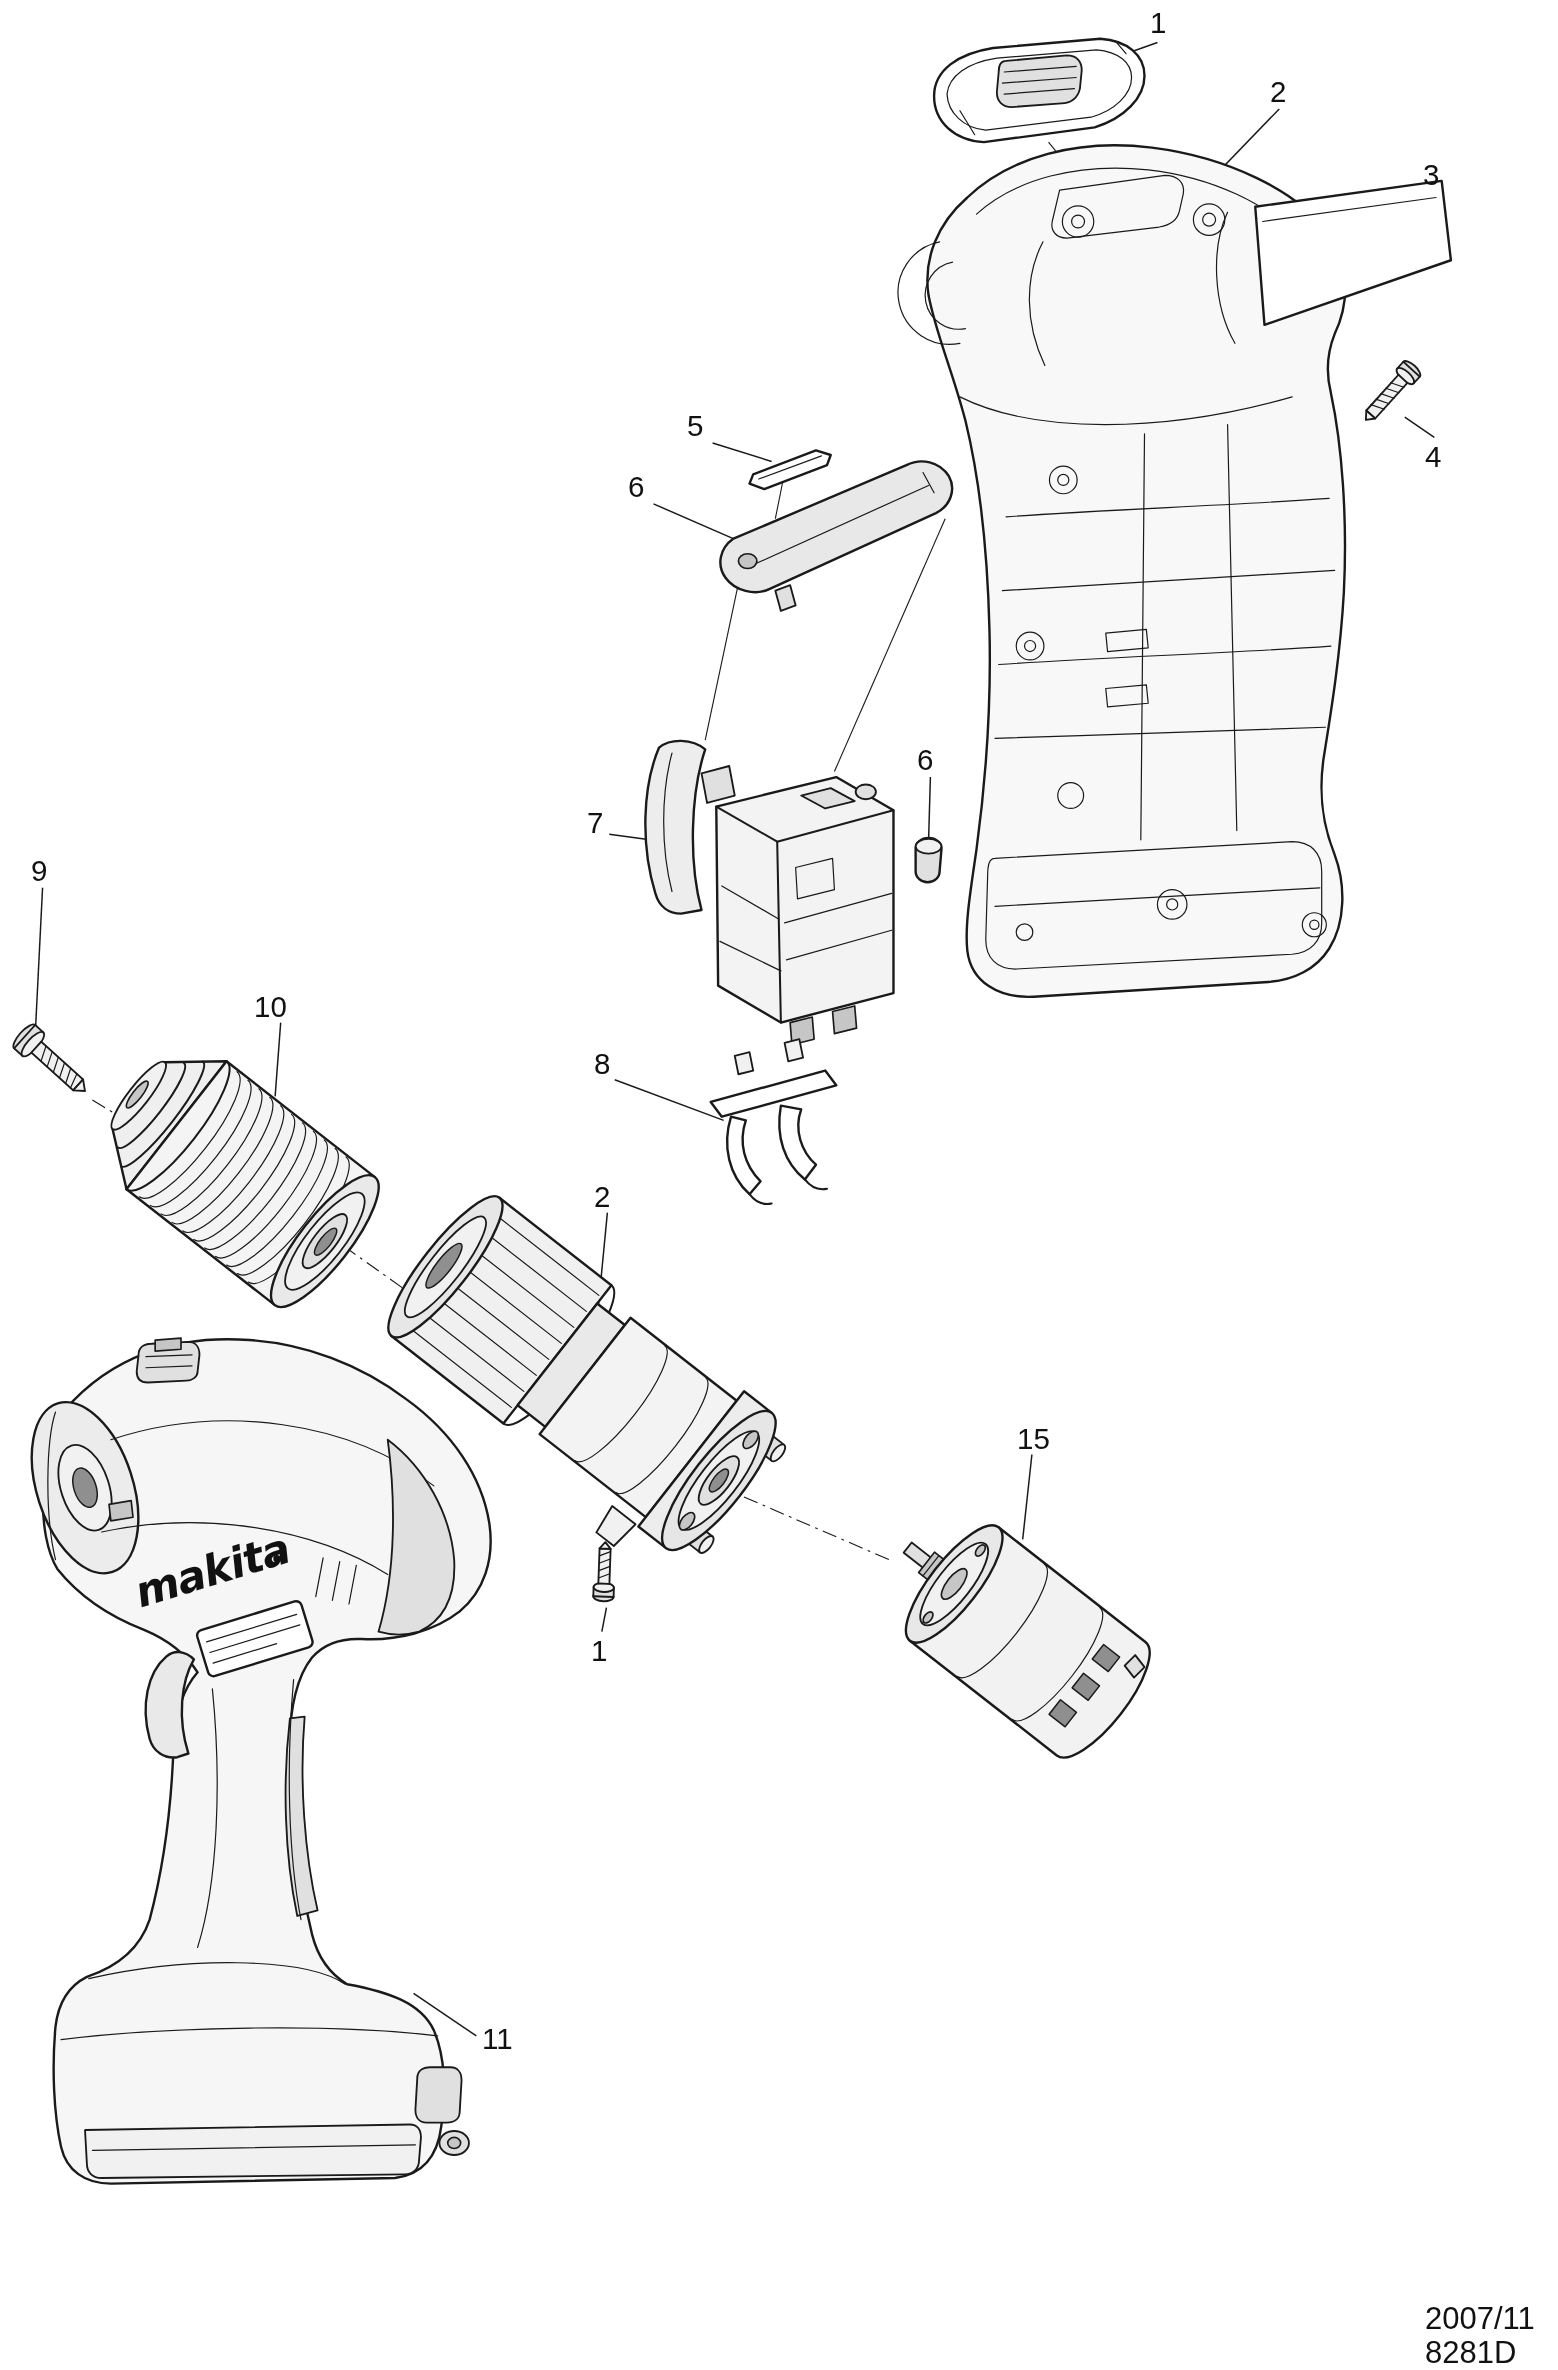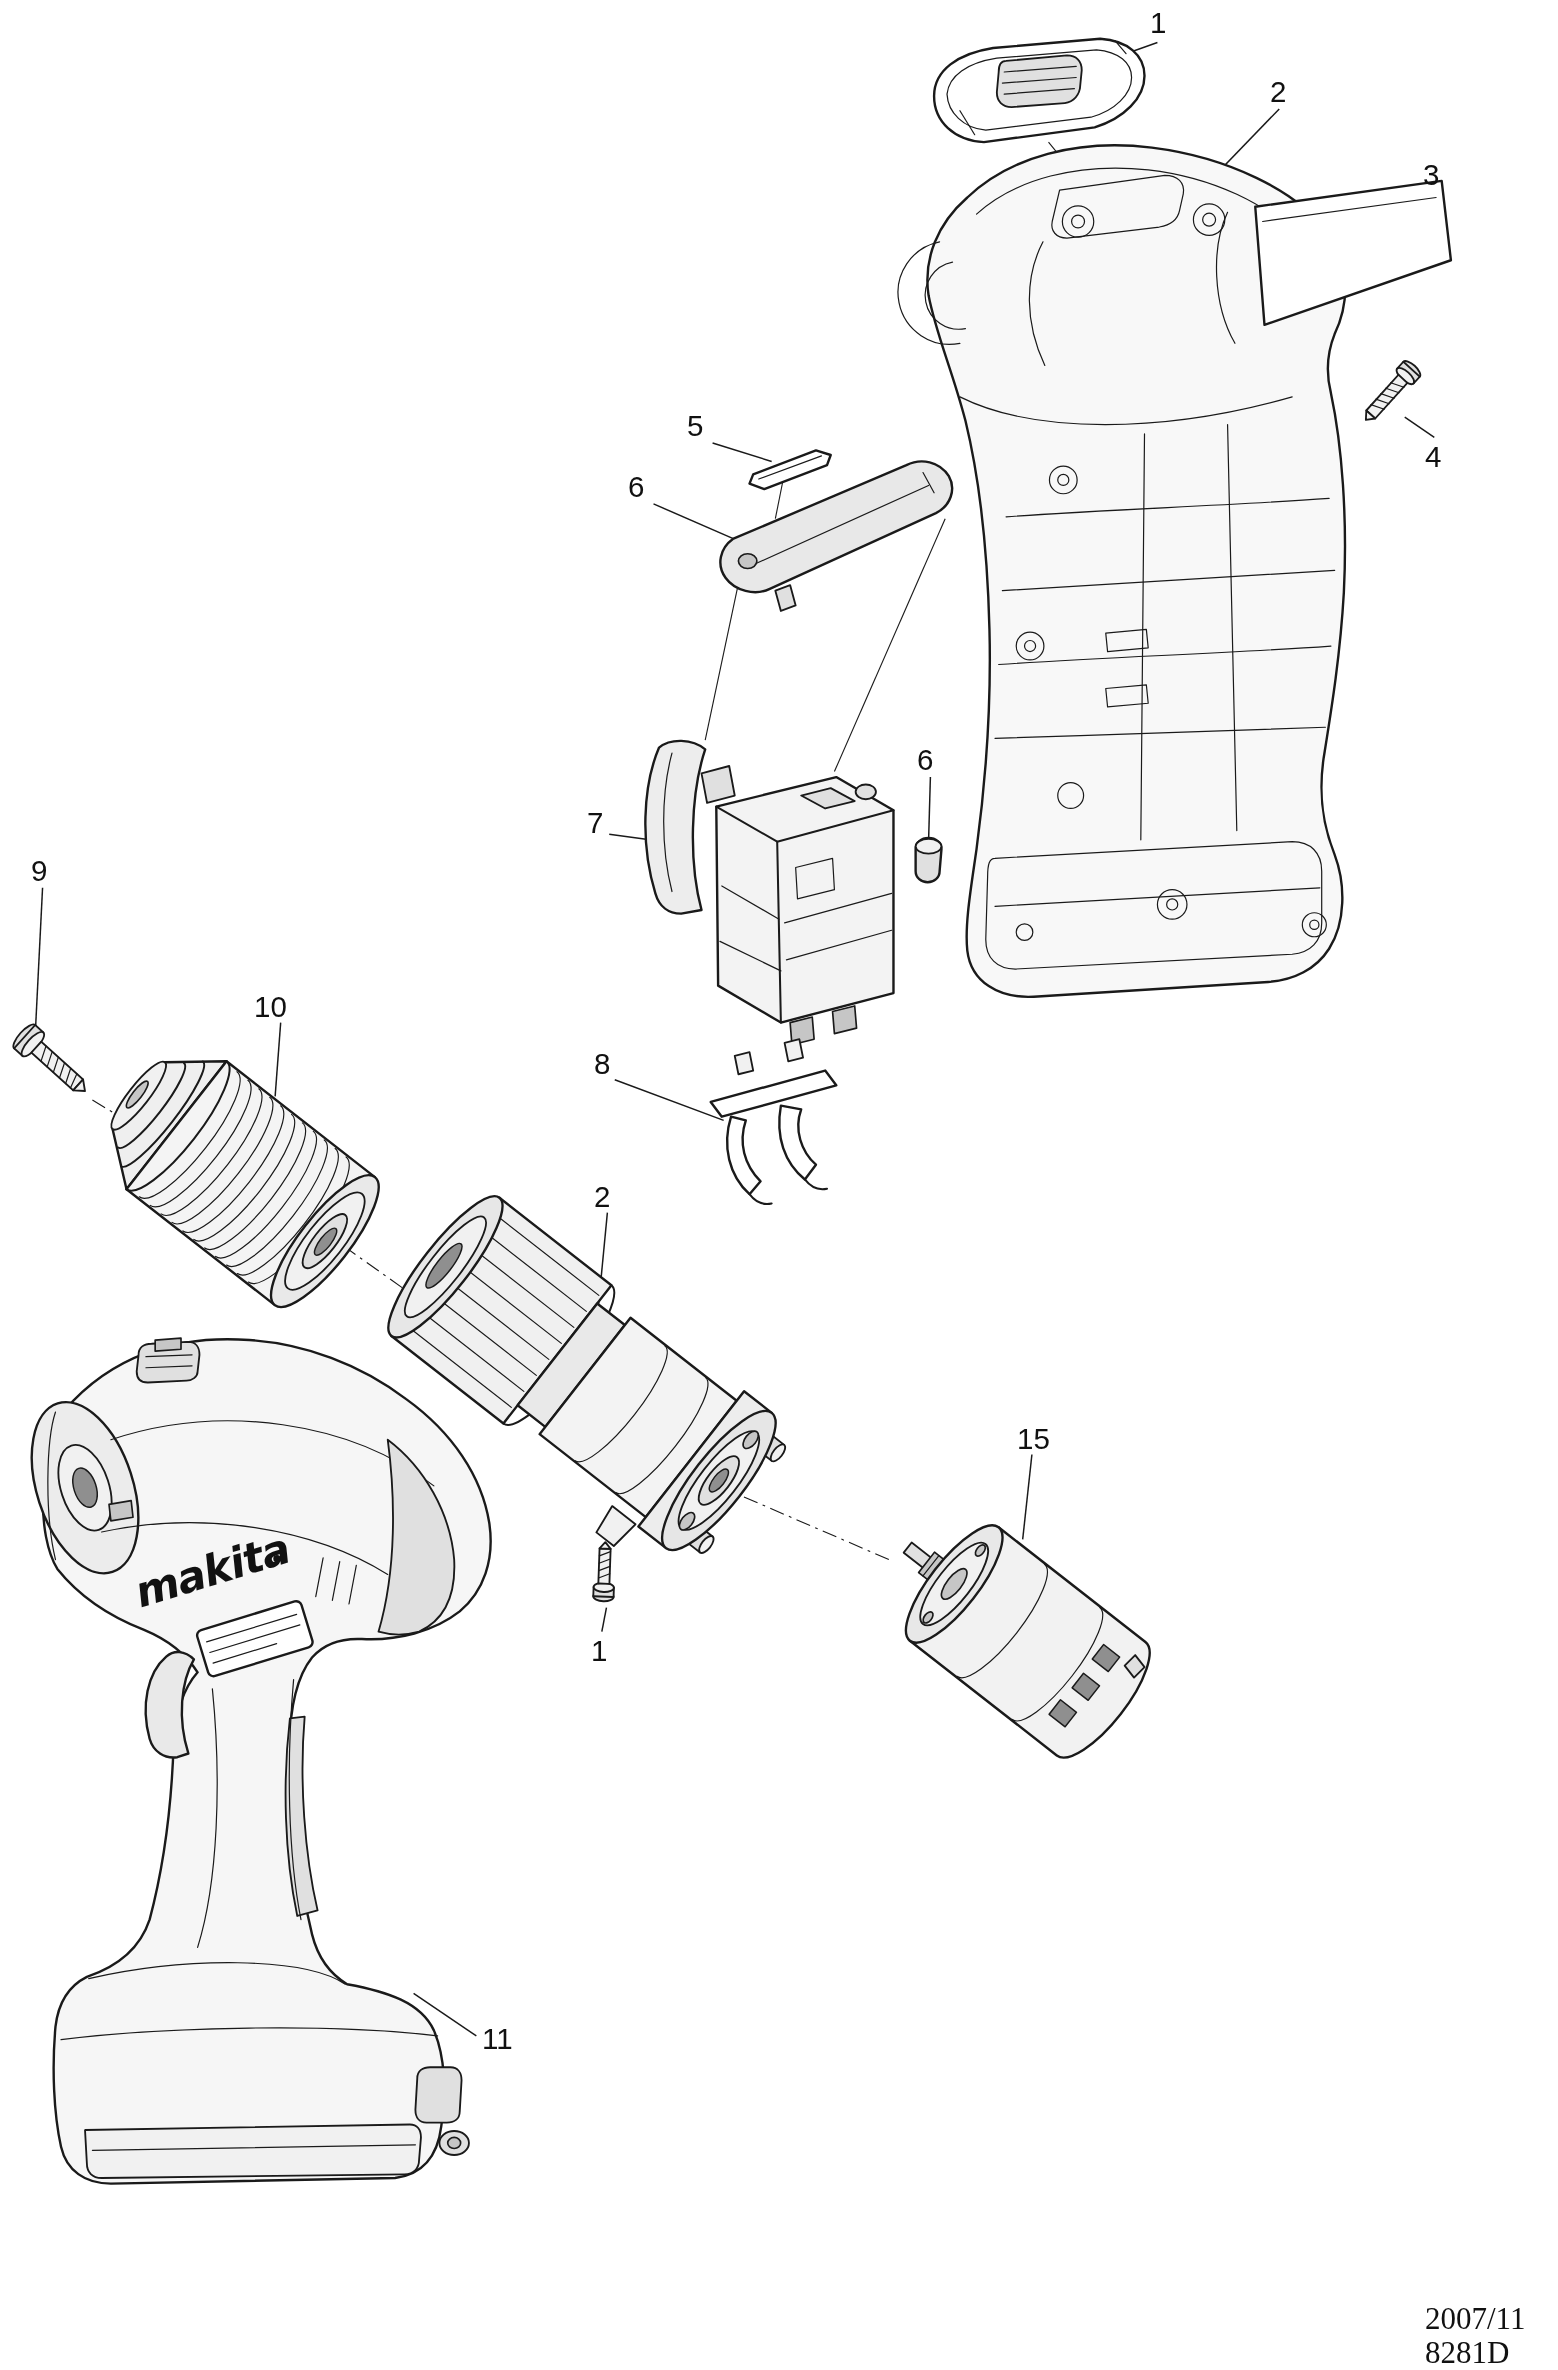--- a/index.html
+++ b/index.html
@@ -13,21 +13,21 @@
   .g2 {fill:#e0e0e0;stroke:#1a1a1a;stroke-width:2;stroke-linejoin:round;}
   .g3 {fill:#c6c6c6;stroke:#1a1a1a;stroke-width:1.8;stroke-linejoin:round;}
   .g4 {fill:#8f8f8f;stroke:#1a1a1a;stroke-width:1.6;stroke-linejoin:round;}
   .l  {fill:none;stroke:#1a1a1a;stroke-width:2.2;stroke-linecap:round;stroke-linejoin:round;}
   .t  {fill:none;stroke:#1a1a1a;stroke-width:1.3;stroke-linecap:round;stroke-linejoin:round;}
   .ldr{fill:none;stroke:#1a1a1a;stroke-width:1.6;}
   .asm{fill:none;stroke:#1a1a1a;stroke-width:1.2;}
   .axis{fill:none;stroke:#1a1a1a;stroke-width:1.2;stroke-dasharray:16 6 3 6;}
 
   .plabel{position:absolute;font-size:29.5px;color:#111;line-height:31px;}
-  .footer{position:absolute;left:1425px;top:2302px;font-size:31px;color:#111;line-height:34px;font-family:Liberation Serif, serif;}
+  .footer{position:absolute;left:1425px;top:2302px;font-size:31px;color:#111;line-height:34px;}
 </style>
 </head>
 <body>
 
 <div class="stage">
 
 <svg class="diagram-svg" viewBox="0 0 1689 2568" xmlns="http://www.w3.org/2000/svg">
 
   <g>
     <path class="ldr" d="M1254,46 L1136,88"></path>

